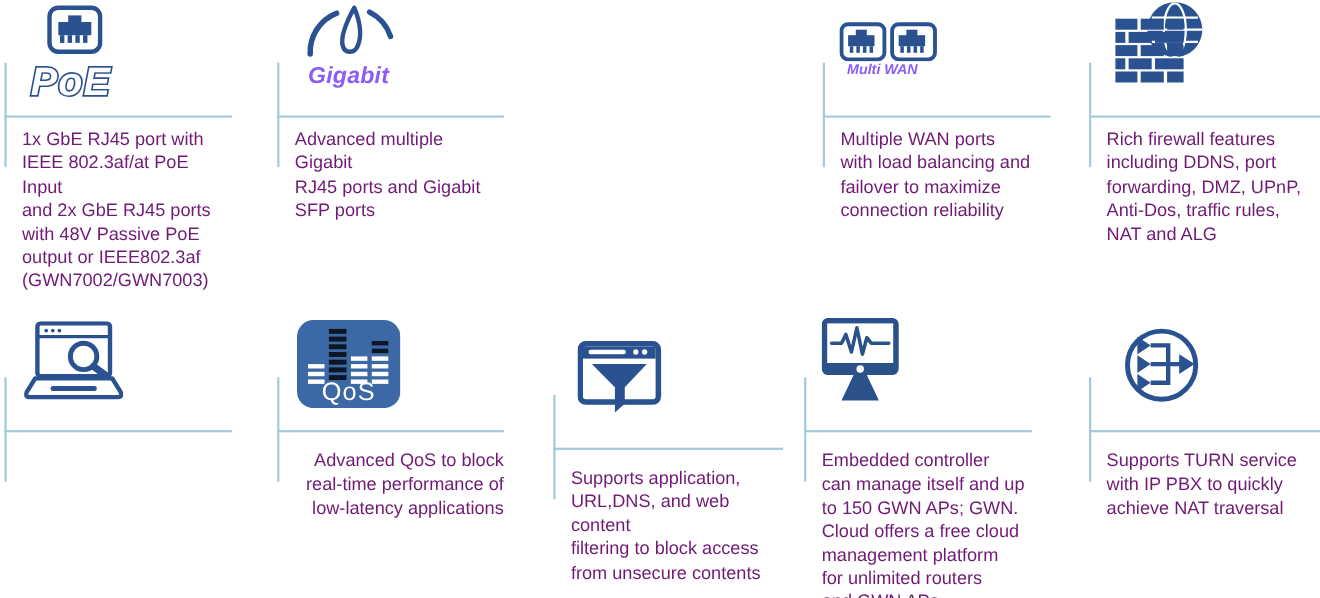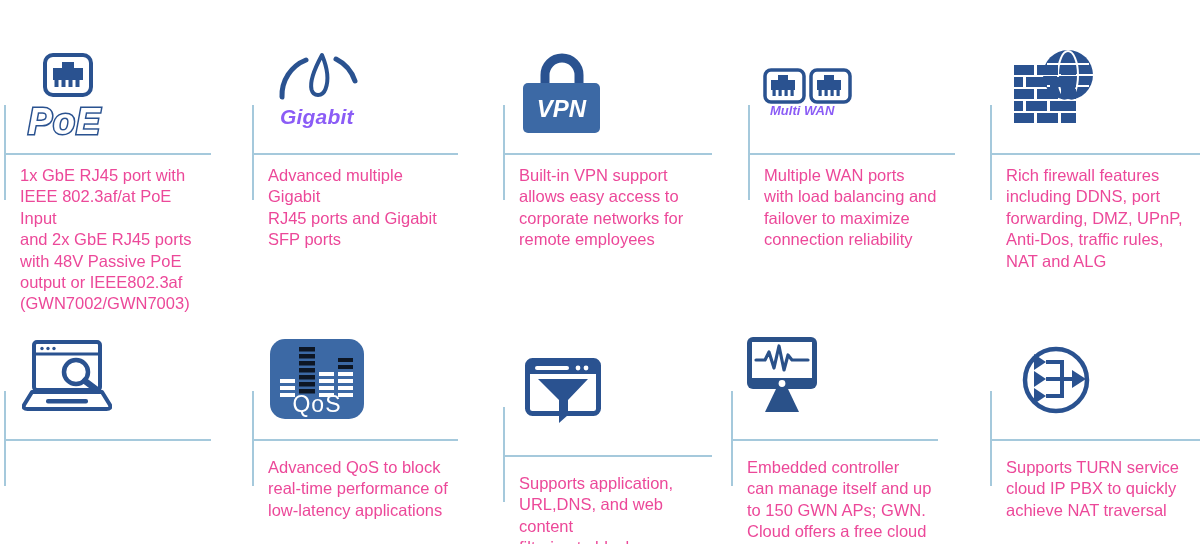--- a/index.html
+++ b/index.html
@@ -1,21 +1,21 @@
 <!DOCTYPE html>
 <html><head>
 <meta charset="utf-8">
 <style>
   html,body{margin:0;padding:0;background:#fff;}
   body{width:1200px;height:544px;overflow:hidden;font-family:"Liberation Sans",sans-serif;}
   .canvas{position:relative;width:1200px;height:544px;background:#fff;}
-  .cell{position:absolute;margin-top:48px;}
+  .cell{position:absolute;}
   .vline{position:absolute;left:0;top:57px;width:2px;height:95px;background:#a5c9dc;}
   .hline{position:absolute;left:0;right:0;top:105px;height:2px;background:#a5c9dc;}
-  .desc{position:absolute;left:16px;right:0;white-space:pre-line;font-size:16.5px;line-height:21.4px;color:#ec4899;}
+  .desc{position:absolute;left:16px;right:0;white-space:pre-line;font-size:16.5px;line-height:21.4px;color:#701a75;}
   .row1 .desc{top:117px;}
   .row2 .desc{top:123px;}
   .icon{position:absolute;line-height:0;}
   .label{position:absolute;color:#8b5cf6;font-weight:bold;font-style:italic;}
   .label-gigabit{left:28px;top:57px;font-size:21px;letter-spacing:.2px;}
   .label-multiwan{left:22px;top:55px;font-size:13px;}
   svg text{font-family:"Liberation Sans",sans-serif;}
 </style>
 </head>
 <body>
@@ -58,35 +58,20 @@
       </svg>
     </div>
     <div class="label label-gigabit">Gigabit</div>
     <div class="vline"></div>
     <div class="hline"></div>
     <div class="desc">Advanced multiple Gigabit
 RJ45 ports and  Gigabit
 SFP ports</div>
   </div>
 
-  <div class="cell row1" style="left:503px;top:0;width:209px;height:250px;">
-    <div class="icon" style="left:20px;top:5px;">
-      <svg width="78" height="82" viewBox="0 0 78 82">
-        <path d="M22 32 V22 a17 17 0 0 1 34 0 V32" fill="none" stroke="#2a5290" stroke-width="9"></path>
-        <rect x="0" y="30" width="77" height="50" rx="5" fill="#3c69a5"></rect>
-        <text x="38.5" y="64" text-anchor="middle" font-size="24" font-style="italic" font-weight="bold" fill="#ffffff">VPN</text>
-      </svg>
-    </div>
-    <div class="vline"></div>
-    <div class="hline"></div>
-    <div class="desc">Built-in VPN support
-allows easy access to
-corporate networks for
-remote employees</div>
-  </div>
 
   <div class="cell row1" style="left:748px;top:0;width:207px;height:250px;">
     <div class="icon" style="left:15px;top:20px;">
       <svg width="90" height="36" viewBox="0 0 90 36">
         <g>
           <rect x="2" y="2" width="39" height="32" rx="6" fill="#fff" stroke="#2a5290" stroke-width="3.5"></rect>
           <rect x="15" y="7" width="10" height="6" fill="#2a5290"></rect>
           <rect x="8" y="12" width="24" height="10" fill="#2a5290"></rect>
           <rect x="9.5" y="22" width="3.2" height="6" fill="#2a5290"></rect>
           <rect x="15.5" y="22" width="3.2" height="6" fill="#2a5290"></rect>
@@ -160,21 +145,21 @@
         <path d="M10 52 L2 65 q-1.5 4 3.5 4 h79 q5 0 3.5-4 L80 52 Z" fill="#fff" stroke="#2a5290" stroke-width="4" stroke-linejoin="round"></path>
         <rect x="24" y="59" width="42" height="4.5" rx="2" fill="#2a5290"></rect>
         <circle cx="54" cy="32" r="12" fill="#fff" stroke="#2a5290" stroke-width="4.5"></circle>
         <line x1="63" y1="41" x2="75" y2="50" stroke="#2a5290" stroke-width="6.5" stroke-linecap="round"></line>
       </svg>
     </div>
     <div class="vline"></div>
     <div class="hline"></div>
   </div>
 
-  <div class="cell row2" style="left:252px;top:286px;width:206px;height:258px;">
+  <div class="cell row2" style="left:252px;top:286px;width:206px;height:258px;text-align:right;">
     <div class="icon" style="left:18px;top:5px;">
       <svg width="94" height="80" viewBox="0 0 94 80">
         <rect x="0" y="0" width="94" height="80" rx="15" fill="#3c69a5"></rect>
         <g fill="#ffffff">
           <rect x="10" y="40" width="15" height="4"></rect>
             <rect x="10" y="47" width="15" height="4"></rect>
             <rect x="10" y="54" width="15" height="4"></rect>
           <rect x="49" y="33" width="15" height="4"></rect>
             <rect x="49" y="40" width="15" height="4"></rect>
             <rect x="49" y="47" width="15" height="4"></rect>
@@ -254,17 +239,17 @@
         <path d="M13 43 L25 51 L13 59 Z" fill="#2a5290"></path>
         <polyline points="25,17 41,17 41,51 25,51" fill="none" stroke="#2a5290" stroke-width="4"></polyline>
         <line x1="25" y1="34" x2="41" y2="34" stroke="#2a5290" stroke-width="4"></line>
         <line x1="41" y1="34" x2="53" y2="34" stroke="#2a5290" stroke-width="4"></line>
         <path d="M51 25 L65 34 L51 43 Z" fill="#2a5290"></path>
       </svg>
     </div>
     <div class="vline"></div>
     <div class="hline"></div>
     <div class="desc">Supports TURN service
-cloud IP PBX to quickly
+with IP PBX to quickly
 achieve NAT traversal</div>
   </div>
 
 </div>
 
 </body></html>

